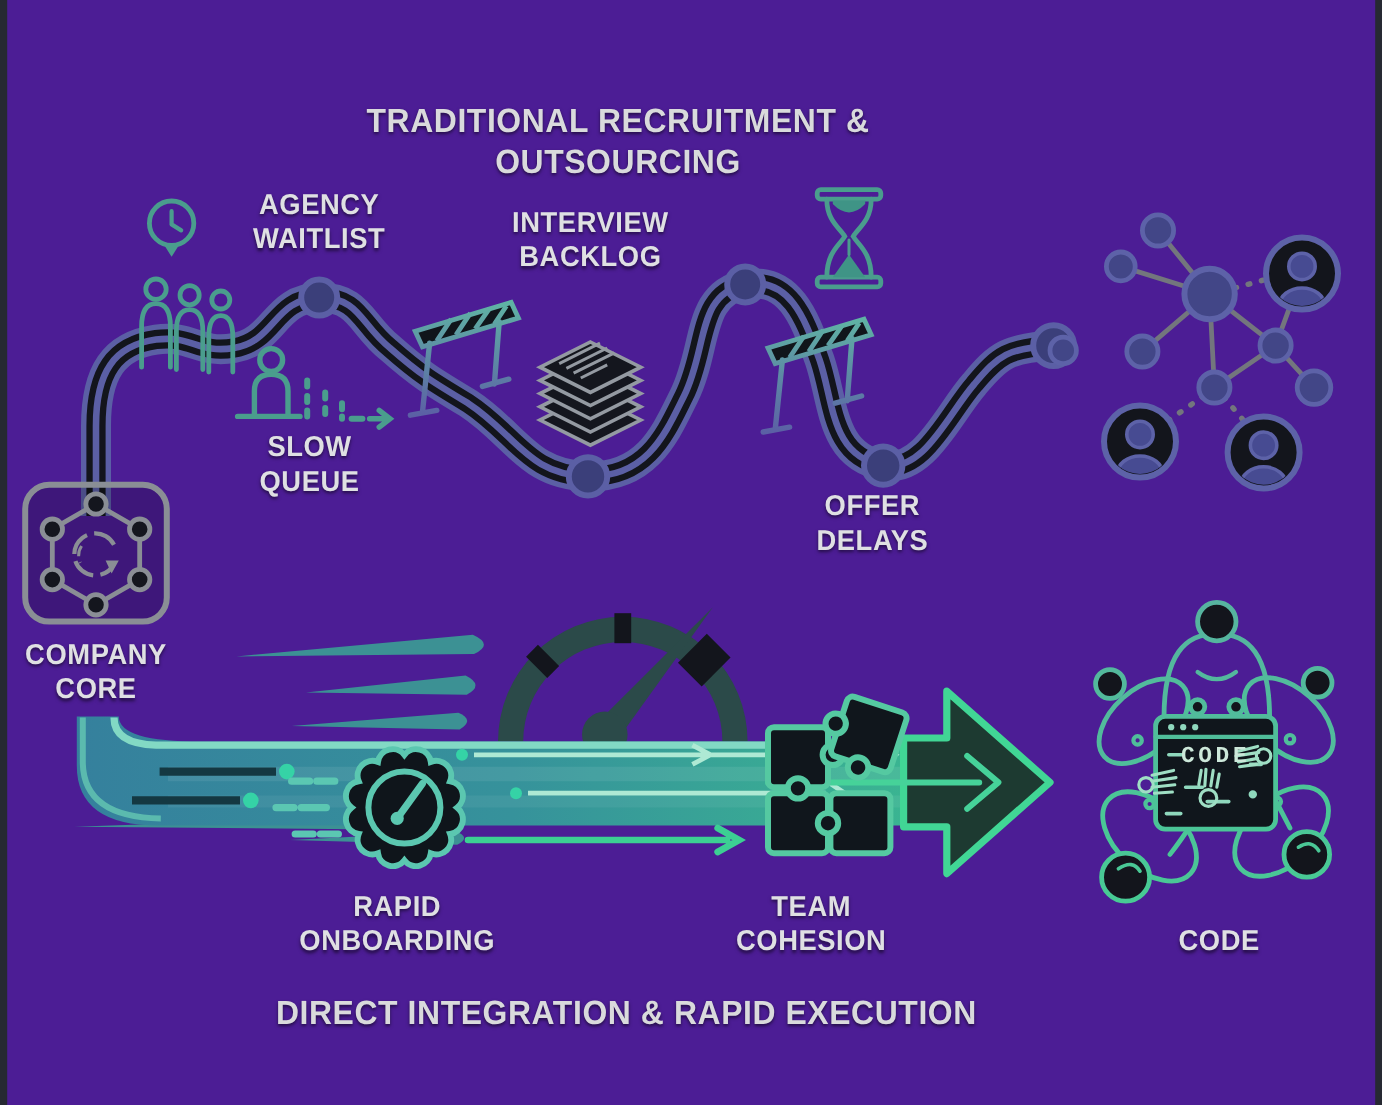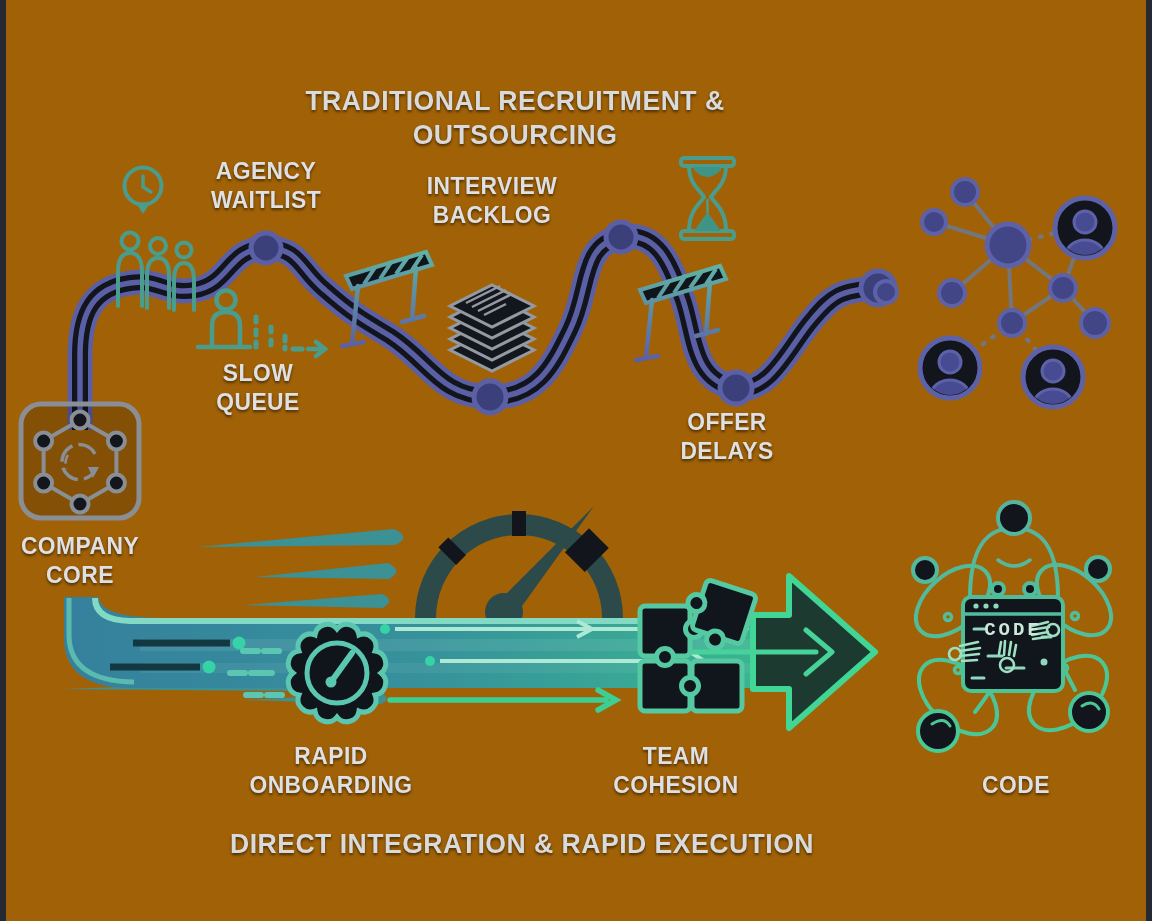--- a/index.html
+++ b/index.html
@@ -1,17 +1,17 @@
 <!DOCTYPE html>
 <html><head>
 <meta charset="utf-8">
 <style>
   html,body{margin:0;padding:0;background:#0e1015;}
   #stage{position:relative;width:1152px;height:921px;overflow:hidden;
-         background:#a16207;font-family:"Liberation Sans",sans-serif;}
+         background:#4c1d95;font-family:"Liberation Sans",sans-serif;}
   svg{position:absolute;left:0;top:0;}
   .lbl{position:absolute;color:#dfe0e3;font:700 24px/1.2 "Liberation Sans",sans-serif;
        text-align:center;white-space:pre-line;letter-spacing:.5px;
        transform:translateX(-50%) scaleX(.95);text-shadow:0 2px 3px rgba(0,0,0,.55);}
   .title{font-size:28px;letter-spacing:.5px;color:#d9dadc;}
 </style>
 </head>
 <body>
 
 <div id="stage">

